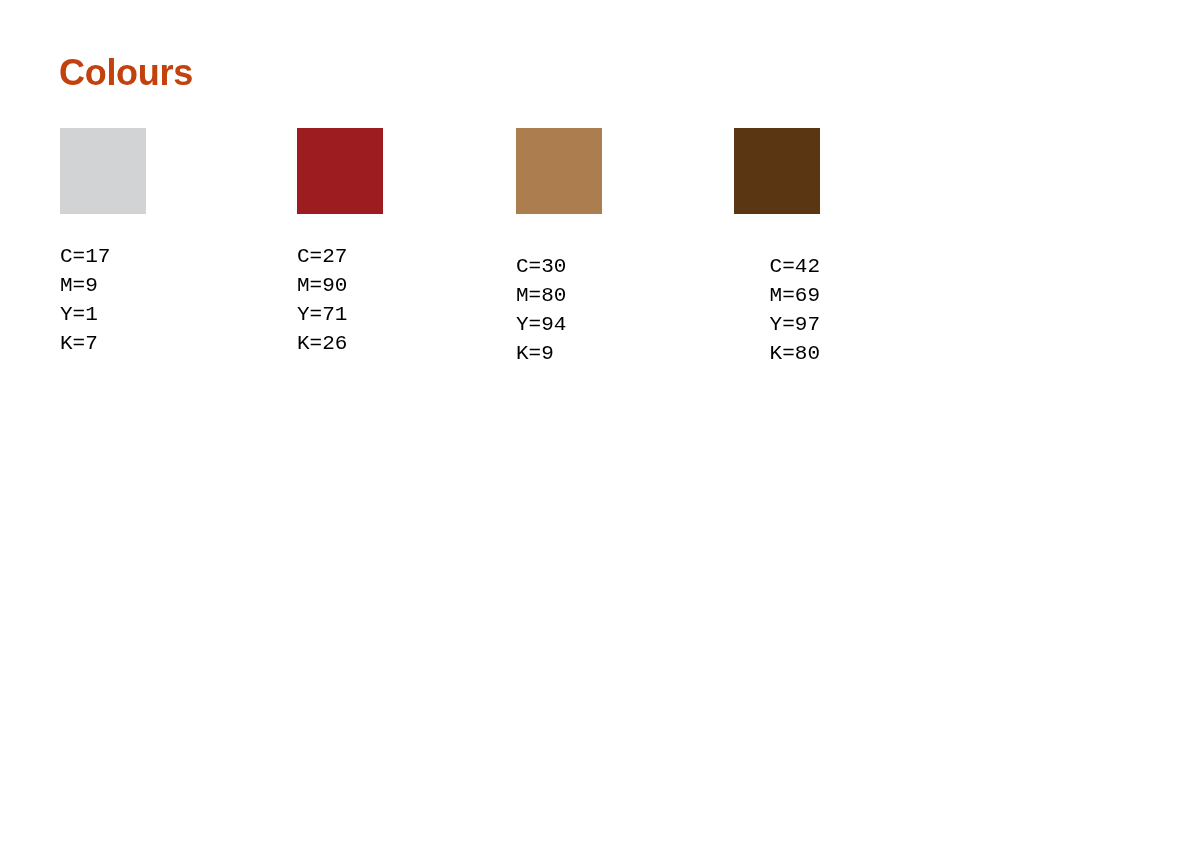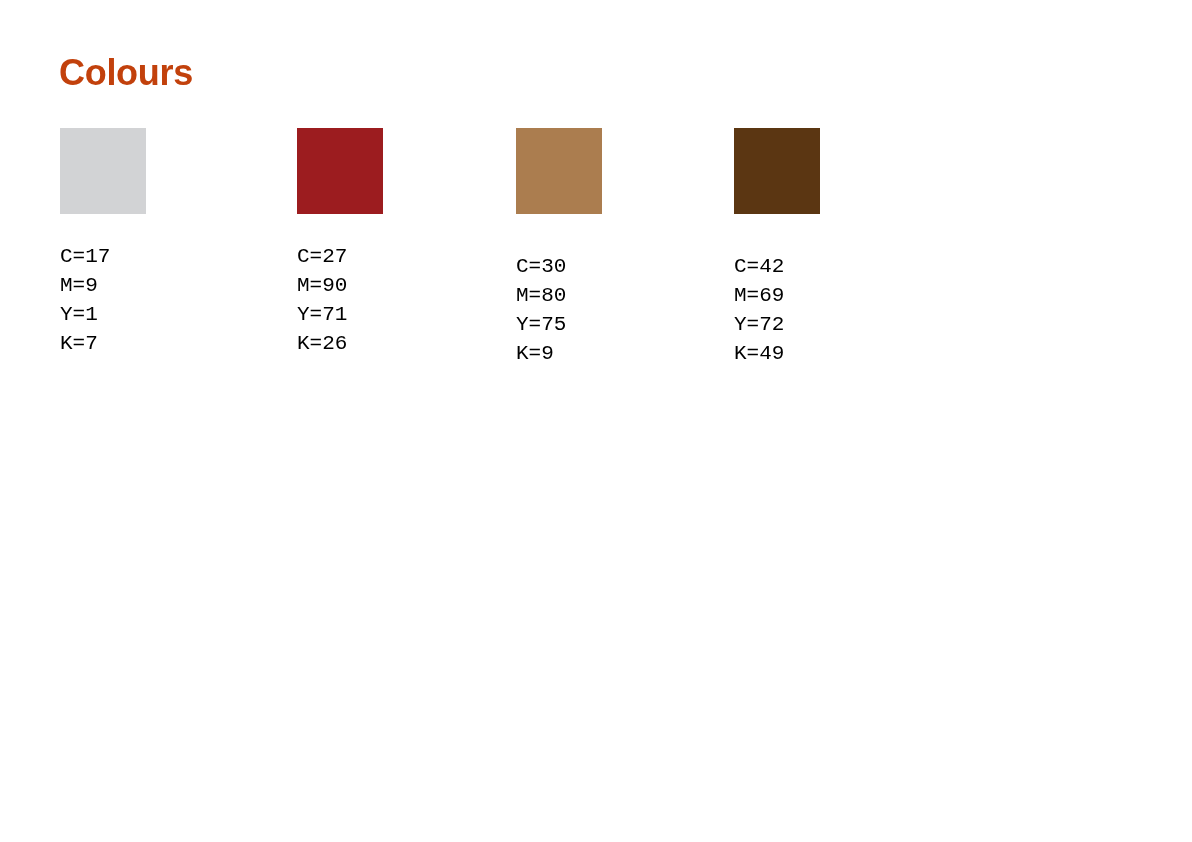--- a/index.html
+++ b/index.html
@@ -91,28 +91,28 @@
           <span class="spec-line">M=90</span>
           <span class="spec-line">Y=71</span>
           <span class="spec-line">K=26</span>
         </div>
       </div>
       <div class="swatch-group" style="left: 516px;">
         <div class="swatch-chip" style="background: rgb(171, 125, 79);"></div>
         <div class="swatch-specs" style="margin-top: 38px;">
           <span class="spec-line">C=30</span>
           <span class="spec-line">M=80</span>
-          <span class="spec-line">Y=75</span>
+          <span class="spec-line">Y=94</span>
           <span class="spec-line">K=9</span>
         </div>
       </div>
-      <div class="swatch-group" style="left: 734px;">
+      <div class="swatch-group" style="left: 734px; text-align: right;">
         <div class="swatch-chip" style="background: rgb(91, 54, 18);"></div>
         <div class="swatch-specs" style="margin-top: 38px;">
           <span class="spec-line">C=42</span>
           <span class="spec-line">M=69</span>
-          <span class="spec-line">Y=72</span>
-          <span class="spec-line">K=49</span>
+          <span class="spec-line">Y=97</span>
+          <span class="spec-line">K=80</span>
         </div>
       </div>
     </div>
 
 </div>
 
 </body></html>

